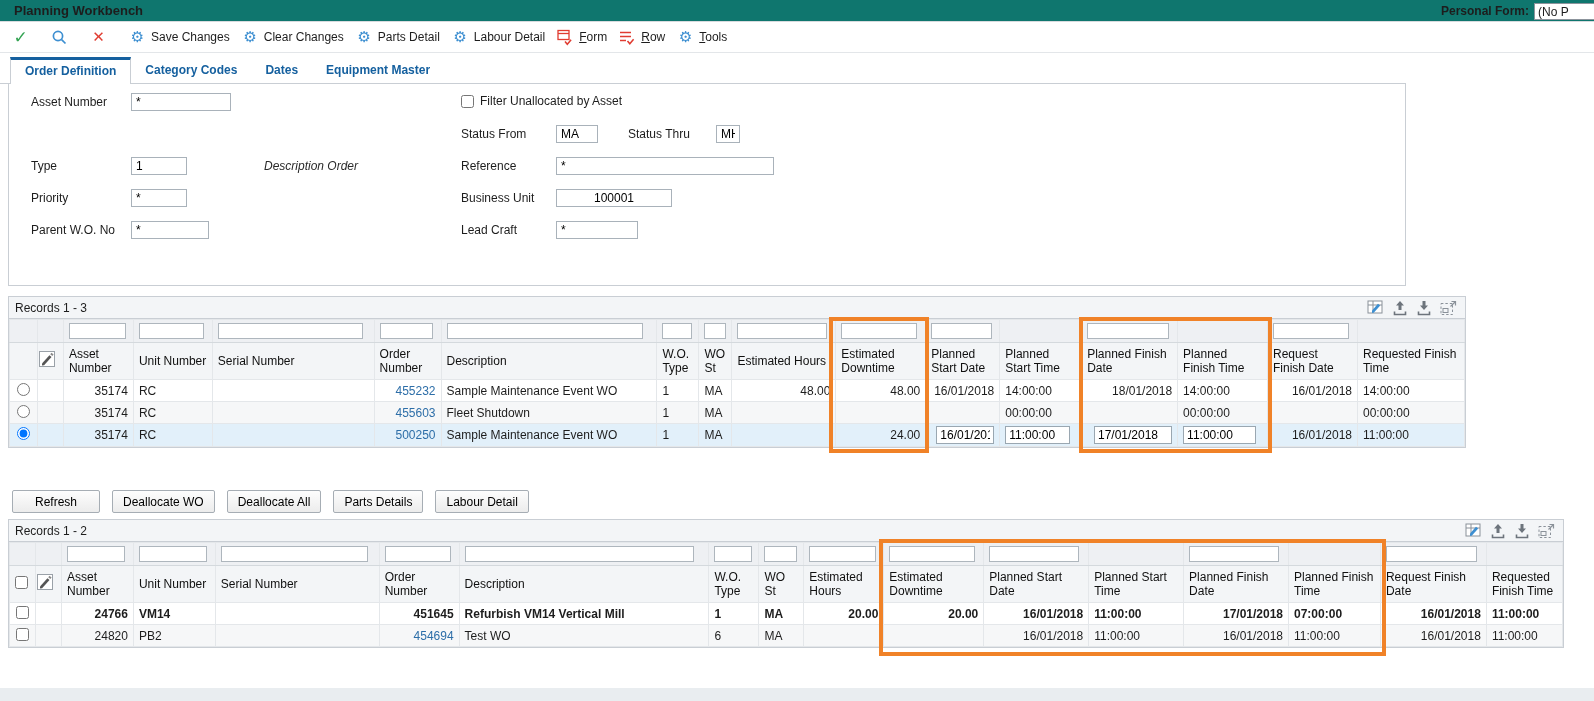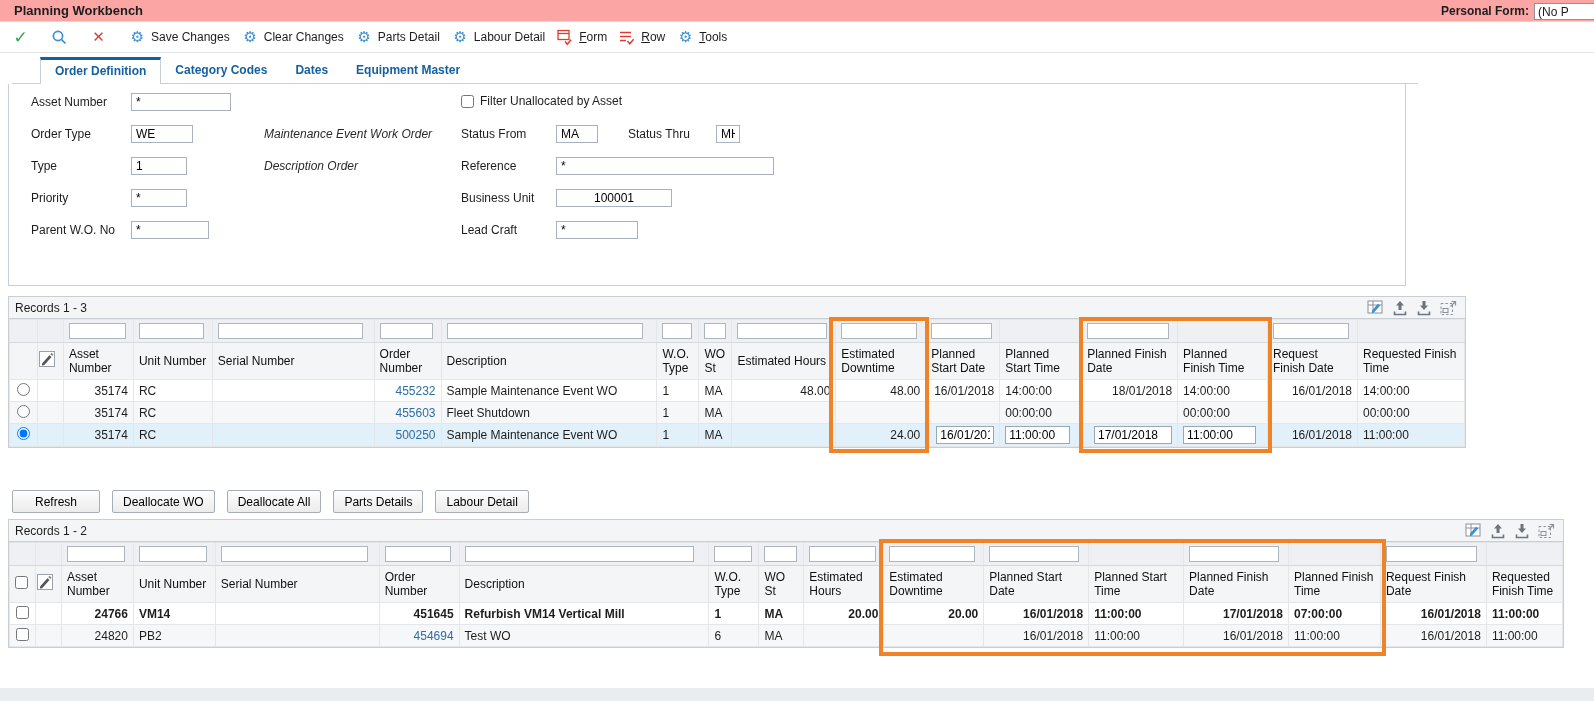--- a/index.html
+++ b/index.html
@@ -5,43 +5,43 @@
   :root{
     --hl:#f08228; --link:#2d6ea8; --tabblue:#15609f;
     --tbblue:#3d8fd1; --tbgreen:#33a352; --tbred:#e03c31;
     --selrow:#e2f0fa; --bd:#c9ced4; --cellbd:#e4e7ea; --headbg:#f3f5f7;
   }
   *{box-sizing:border-box; margin:0; padding:0;}
   html,body{width:1594px;height:701px;overflow:hidden;background:#fff;
     font-family:"Liberation Sans","DejaVu Sans",sans-serif;font-size:12px;color:#1d1d1d;}
 
   
-  .titlebar{height:22px;background:#fca5a5;border-bottom:1px solid #d8dbde;
+  .titlebar{height:22px;background:#0f766e;border-bottom:1px solid #d8dbde;
     display:flex;align-items:center;padding:0 0 0 14px;position:relative;overflow:hidden;}
   .titlebar .title{font-size:13px;font-weight:bold;}
   .pf{position:absolute;right:0;top:0;height:22px;display:flex;align-items:center;gap:5px;}
   .pf-label{font-weight:bold;}
   .pf-select{width:92px;height:17px;border:1px solid #8c949c;background:#fff;
     padding:1px 3px;overflow:hidden;white-space:nowrap;margin-right:-32px;}
 
   
   .toolbar{height:31px;background:#fff;border-bottom:1px solid #e3e6e9;
     display:flex;align-items:center;padding-left:6px;}
   .tb-btn{display:flex;align-items:center;gap:5px;padding:2px 6px;cursor:default;background:none;border:none;
     font-family:inherit;font-size:12px;color:#1d1d1d;}
   .tb-btn .glyph{display:inline-flex;align-items:center;justify-content:center;width:17px;height:17px;}
   .glyph-check{color:var(--tbgreen);font-size:17px;font-weight:bold;}
   .glyph-close{color:var(--tbred);font-size:15px;font-weight:bold;}
   .glyph-gear{color:var(--tbblue);font-size:15px;}
   .tb-btn.iconic{margin-right:10px;}
   .ul{text-decoration:underline;}
 
   
-  .tabstrip{display:flex;align-items:flex-end;height:31px;padding-left:28px;
-    width:1406px;margin-left:12px;border-bottom:1px solid var(--bd);}
+  .tabstrip{display:flex;align-items:flex-end;height:31px;padding-left:10px;
+    width:1406px;margin-left:0;border-bottom:1px solid var(--bd);}
   .tab{color:var(--tabblue);font-weight:bold;padding:5px 14px 6px;cursor:default;}
   .tab.active{background:#fff;border:1px solid var(--bd);border-bottom:none;
     border-top:3px solid var(--tabblue);margin-bottom:-1px;padding-top:4px;}
 
   
   .formbox{position:relative;margin-left:8px;width:1398px;height:202px;
     border:1px solid var(--bd);border-top:none;background:#fff;}
   .f-row{position:absolute;height:20px;display:flex;align-items:center;}
   .f-label{display:inline-block;}
   .f-input{height:18px;border:1px solid #a9b2ba;background:#fff;font-family:inherit;
@@ -153,25 +153,20 @@
     <div class="tab active">Order Definition</div>
     <div class="tab">Category Codes</div>
     <div class="tab">Dates</div>
     <div class="tab">Equipment Master</div>
   </div>
 
 <div class="formbox">
   <div class="f-row" style="left:22px;top:8px;">
     <span class="f-label" style="width:100px;">Asset Number</span>
     <input class="f-input" style="width: 100px;" value="*">
-  </div>
-  <div class="f-row" style="left:22px;top:40px;">
-    <span class="f-label" style="width:100px;">Order Type</span>
-    <input class="f-input" style="width: 62px;" value="WE">
-    <span class="f-desc" style="margin-left:71px;">Maintenance Event Work Order</span>
   </div>
   <div class="f-row" style="left:22px;top:72px;">
     <span class="f-label" style="width:100px;">Type</span>
     <input class="f-input" style="width: 56px;" value="1">
     <span class="f-desc" style="margin-left:77px;">Description Order</span>
   </div>
   <div class="f-row" style="left:22px;top:104px;">
     <span class="f-label" style="width:100px;">Priority</span>
     <input class="f-input" style="width: 56px;" value="*">
   </div>

